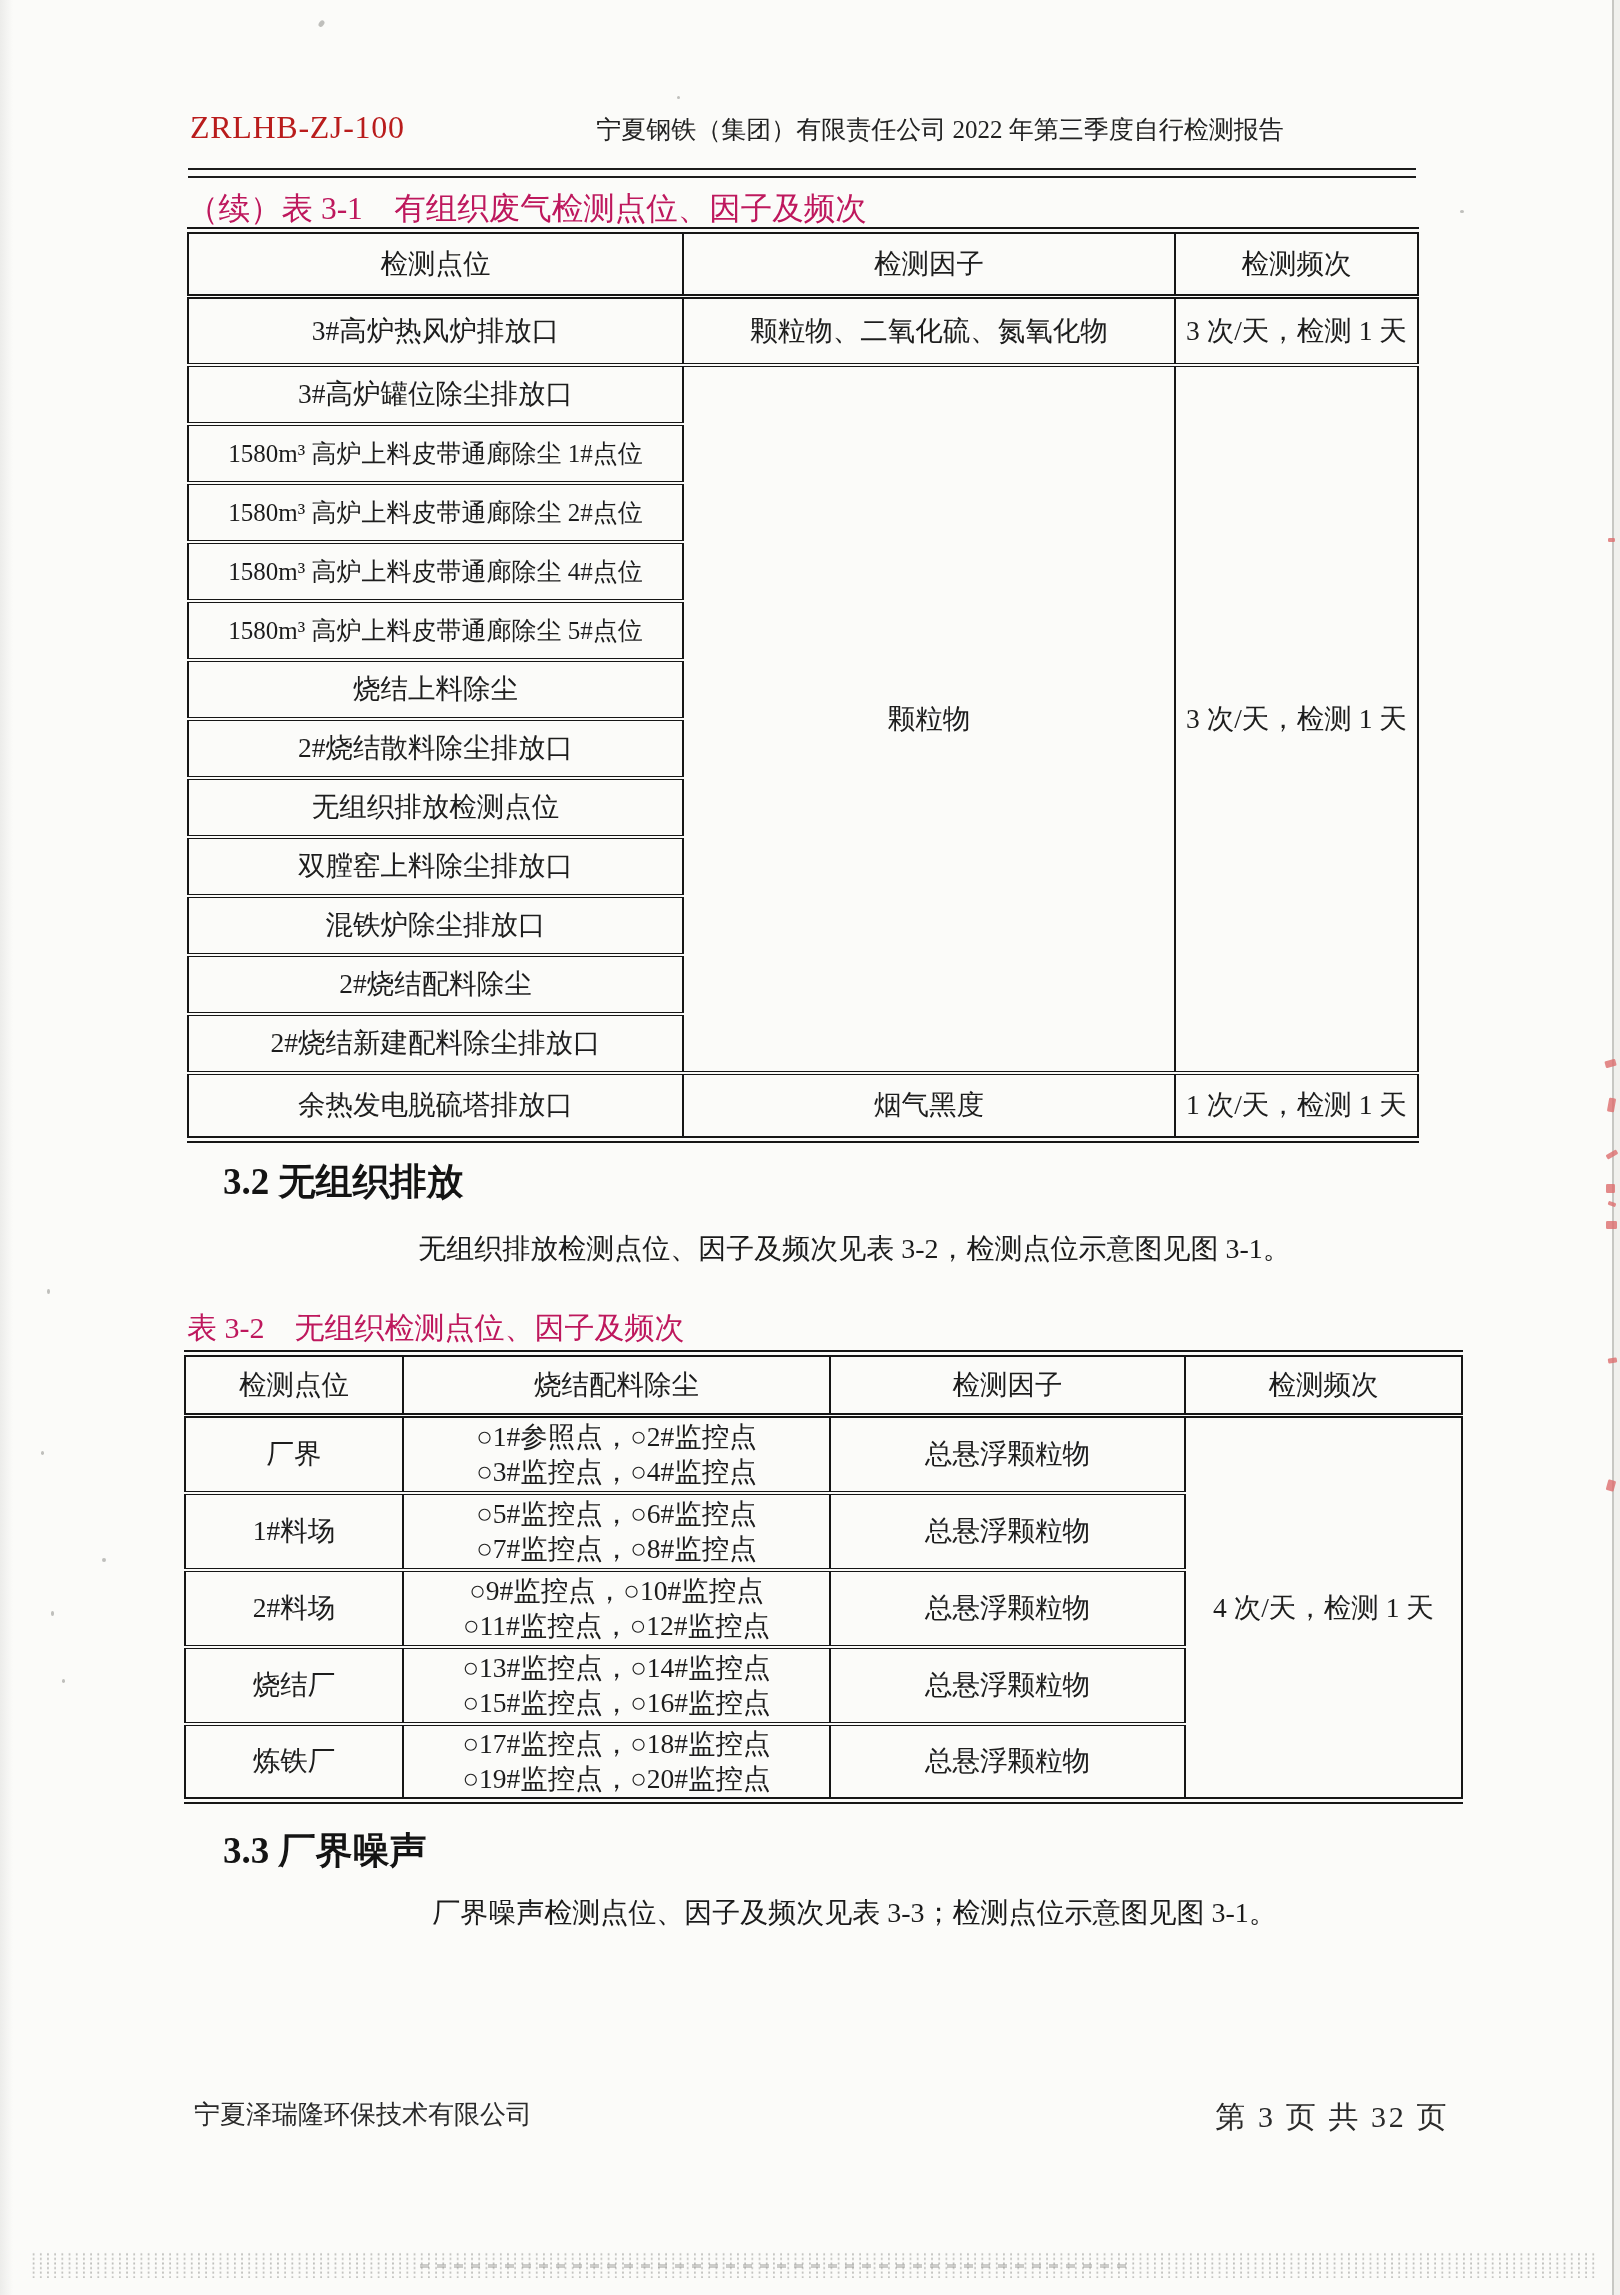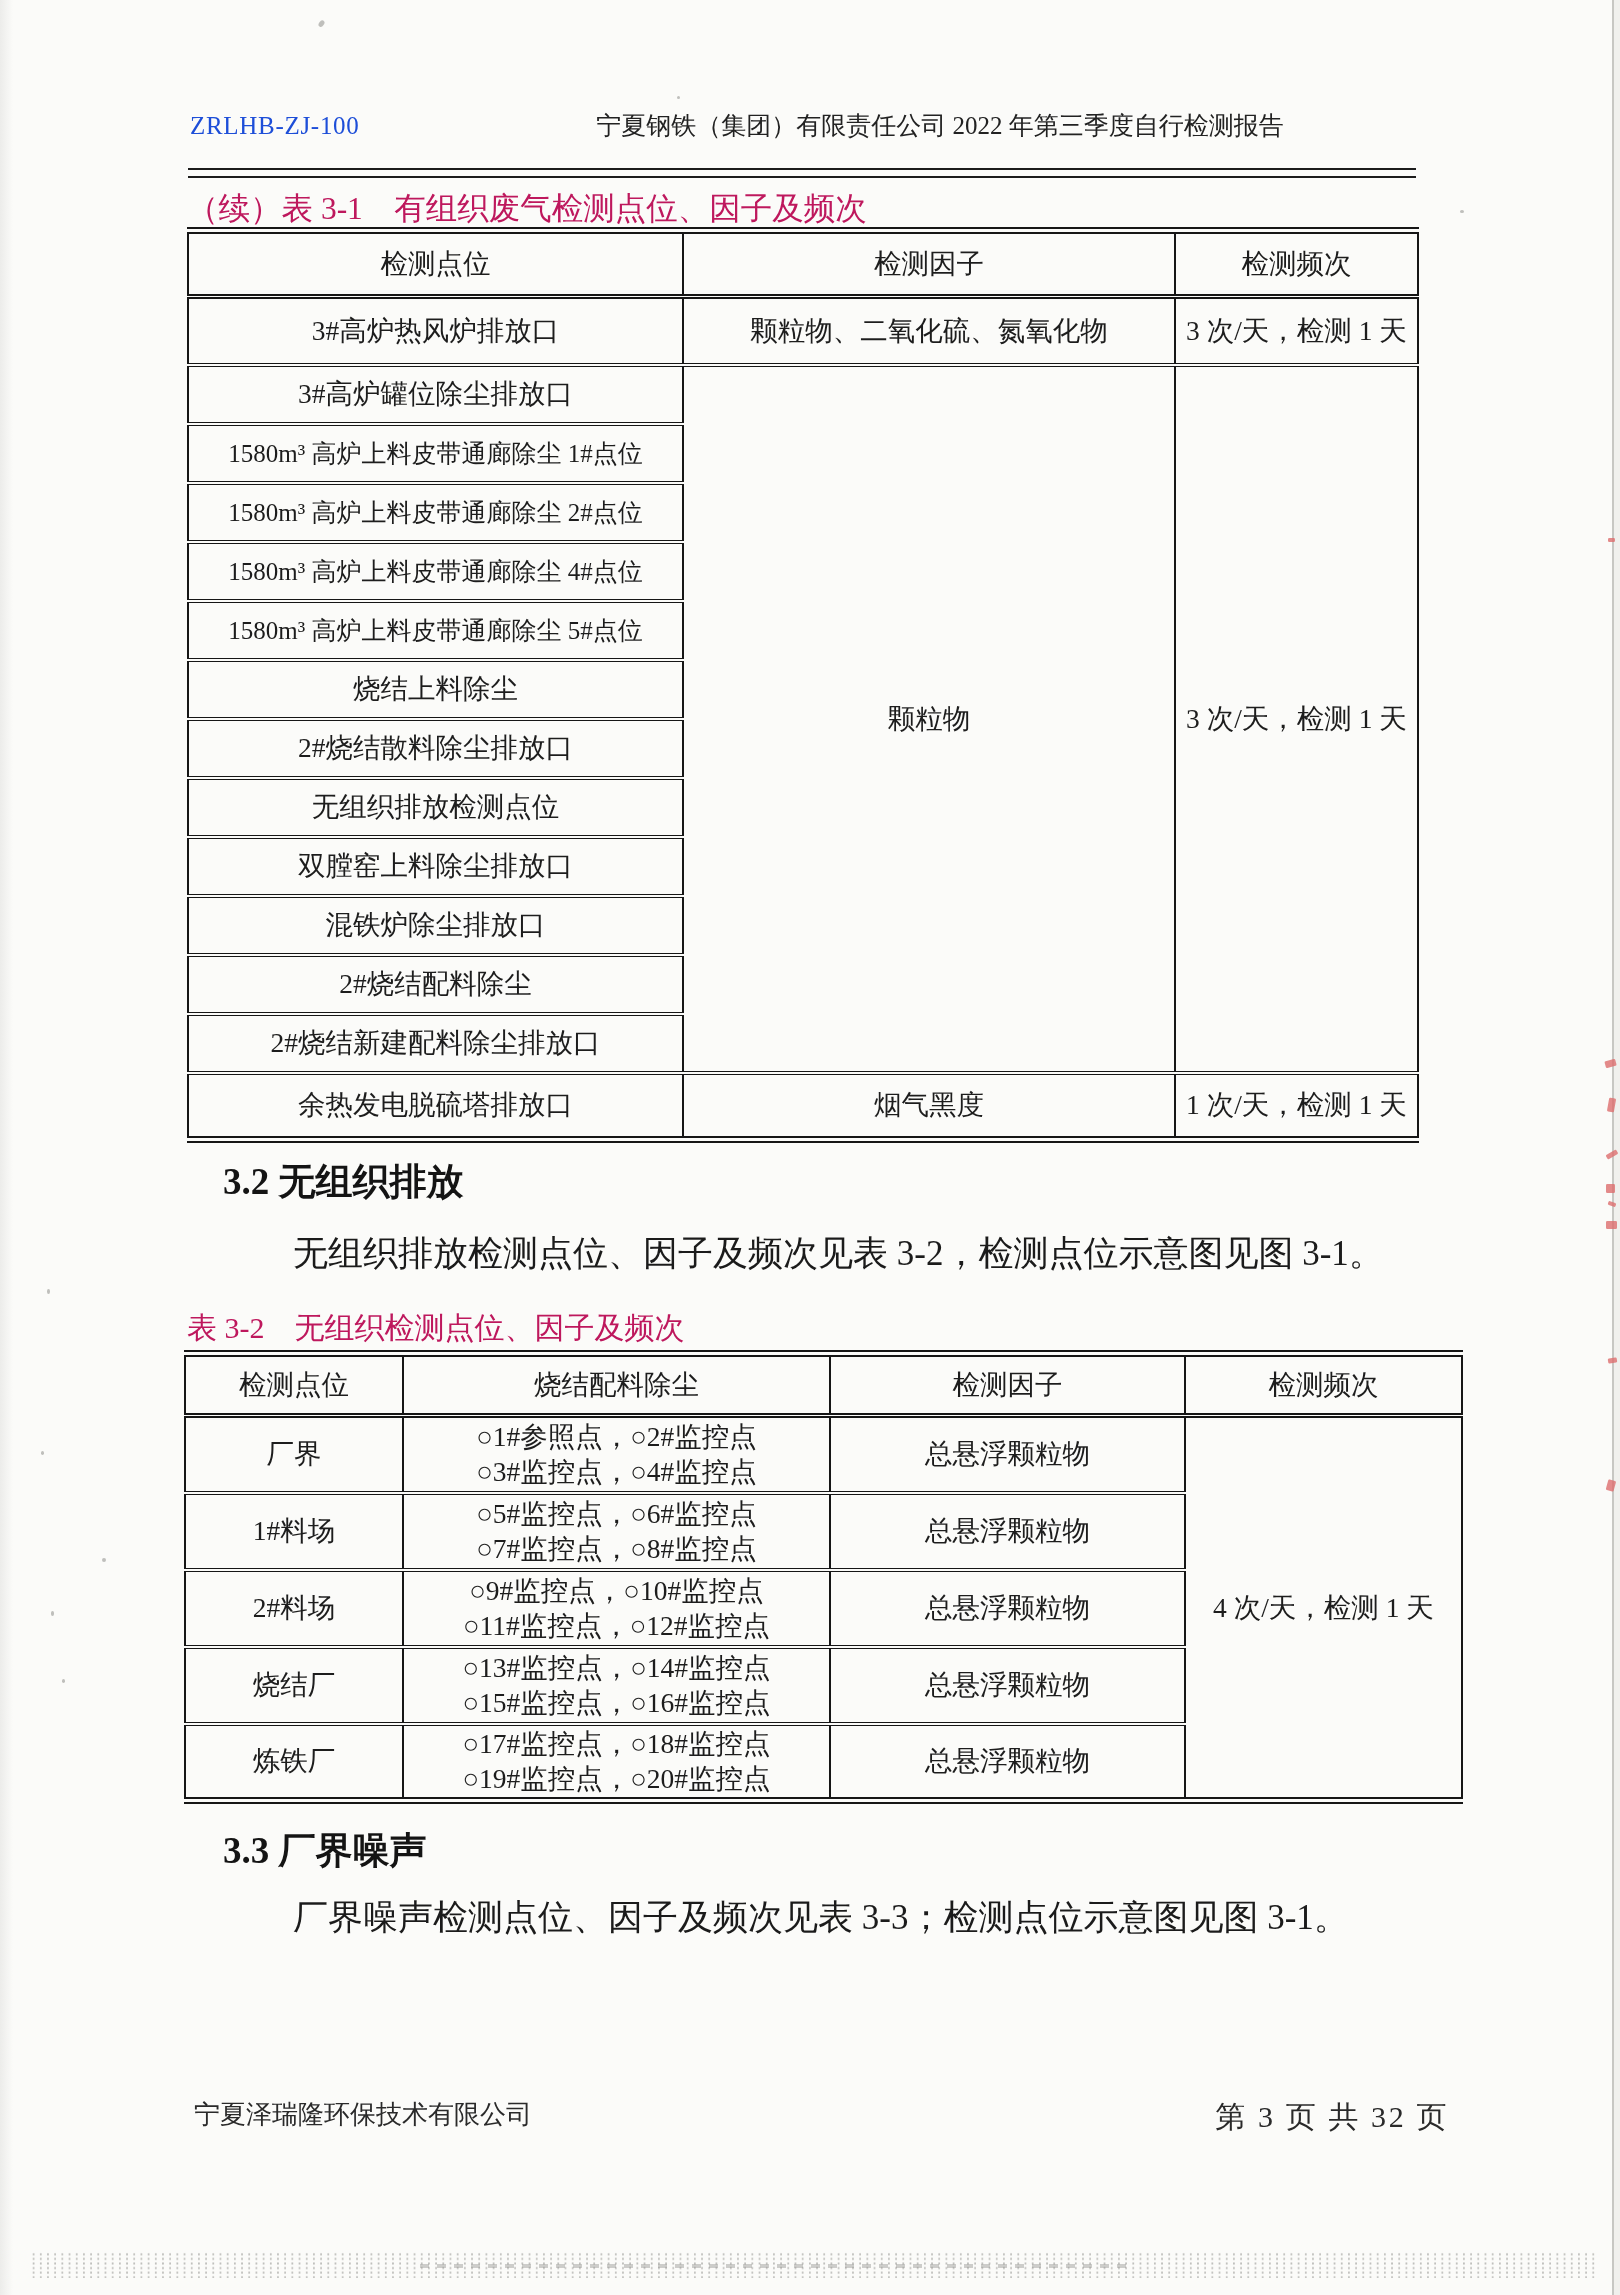--- a/index.html
+++ b/index.html
@@ -7,21 +7,21 @@
     position:relative;width:1621px;height:2295px;background:#fbfbf9;
     overflow:hidden;color:#1d1d1d;
     font-family:"Liberation Serif","DejaVu Serif",serif;
   }
   .edge-shade-left{position:absolute;left:0;top:0;width:13px;height:2295px;
     background:linear-gradient(to right,#ececea,rgba(236,236,234,0));}
   .edge-line-right{position:absolute;left:1612px;top:0;width:2px;height:2295px;background:#c7c7c3;}
   .edge-shade-right{position:absolute;left:1614px;top:0;width:6.6px;height:2295px;background:#f0f0ed;}
 
   .hdr{position:absolute;top:109px;left:190px;width:1225px;display:flex;align-items:baseline;}
-  .hdr-code{font-size:25px;width:275px;letter-spacing:0.7px;color:#1d4ed8;}
+  .hdr-code{font-size:32px;width:275px;letter-spacing:0.7px;color:#b91c1c;}
   .hdr-title{font-size:25px;flex:1;text-align:center;color:#222;}
   .hdr-rule{position:absolute;left:188px;top:168px;width:1228px;height:5.9px;
     border-top:2.6px solid #1c1c1c;border-bottom:2px solid #1c1c1c;}
 
   .cap{position:absolute;left:187px;width:1230px;text-align:left;font-weight:normal;color:#be185d;}
   .cap1{top:188px;font-size:31.5px;}
   .cap2{top:1308px;font-size:30px;}
 
   table.t{border-collapse:collapse;table-layout:fixed;position:absolute;background:transparent;}
   .t td{border-left:2px solid #161616;border-right:2px solid #161616;
@@ -39,21 +39,21 @@
 
   .t2{left:184px;top:1350px;width:1276px;
       border:2px solid #161616;border-top:7.2px double #161616;border-bottom:7.2px double #161616;}
   .t2 tr{height:77px;}
   .t2 tr.hd{height:62px;}
   .t2 .pts{line-height:1.28;margin-left:28px;}
 
   .h-sec{position:absolute;left:223px;font-size:37px;font-weight:bold;color:#141414;}
   .h32{top:1157px;}
   .h33{top:1826px;}
-  .para{position:absolute;left:223px;width:1207px;font-size:35px;color:#1b1b1b;text-indent:2em;}
+  .para{position:absolute;left:223px;width:1207px;font-size:28px;color:#1b1b1b;text-indent:2em;text-align:center;}
   .p32{top:1230px;}
   .p33{top:1894px;}
 
   .footer-left{position:absolute;left:194px;top:2097px;font-size:26px;color:#2a2a2a;}
   .footer-right{position:absolute;left:1174px;top:2097px;width:275px;text-align:right;
     font-size:30px;color:#2a2a2a;letter-spacing:2.6px;}
 
   .redmark{position:absolute;background:#dd6e6e;opacity:.8;border-radius:1.3px;}
   .speck{position:absolute;background:#8e8e8a;opacity:.55;border-radius:50%;}
   .noise-band{position:absolute;left:29.5px;top:2252px;width:1567px;height:26px;opacity:.55;

